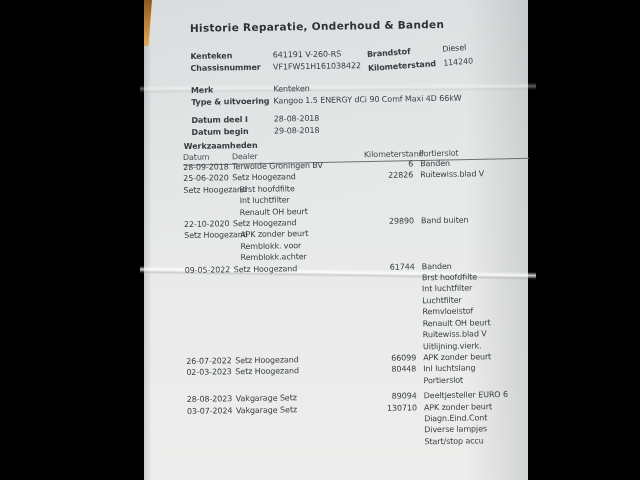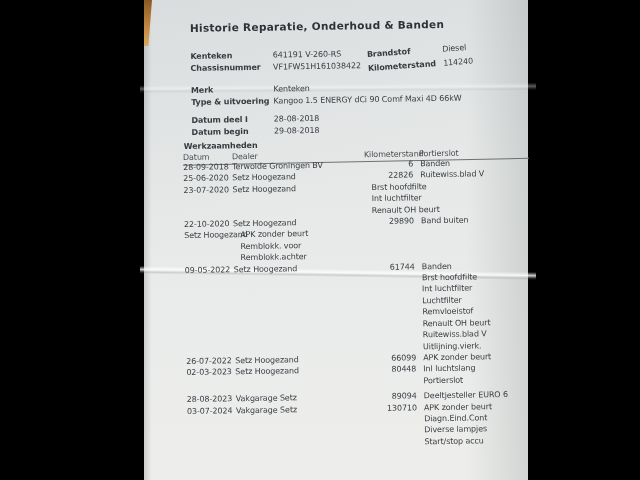--- a/index.html
+++ b/index.html
@@ -142,21 +142,20 @@
   <div class="entry">
     <div class="cell date">25-06-2020</div>
     <div class="cell dealer">Setz Hoogezand</div>
     <div class="cell km">22826</div>
     <div class="cell desc">
               <div>Ruitewiss.blad V</div>
             </div>
   </div>
 
   <div class="entry">
-    <div class="cell date">23-07-2020</div>
     <div class="cell dealer">Setz Hoogezand</div>
     <div class="cell desc">
               <div>Brst hoofdfilte</div>
               <div>Int luchtfilter</div>
               <div>Renault OH beurt</div>
             </div>
   </div>
 
   <div class="entry">
     <div class="cell date">22-10-2020</div>

